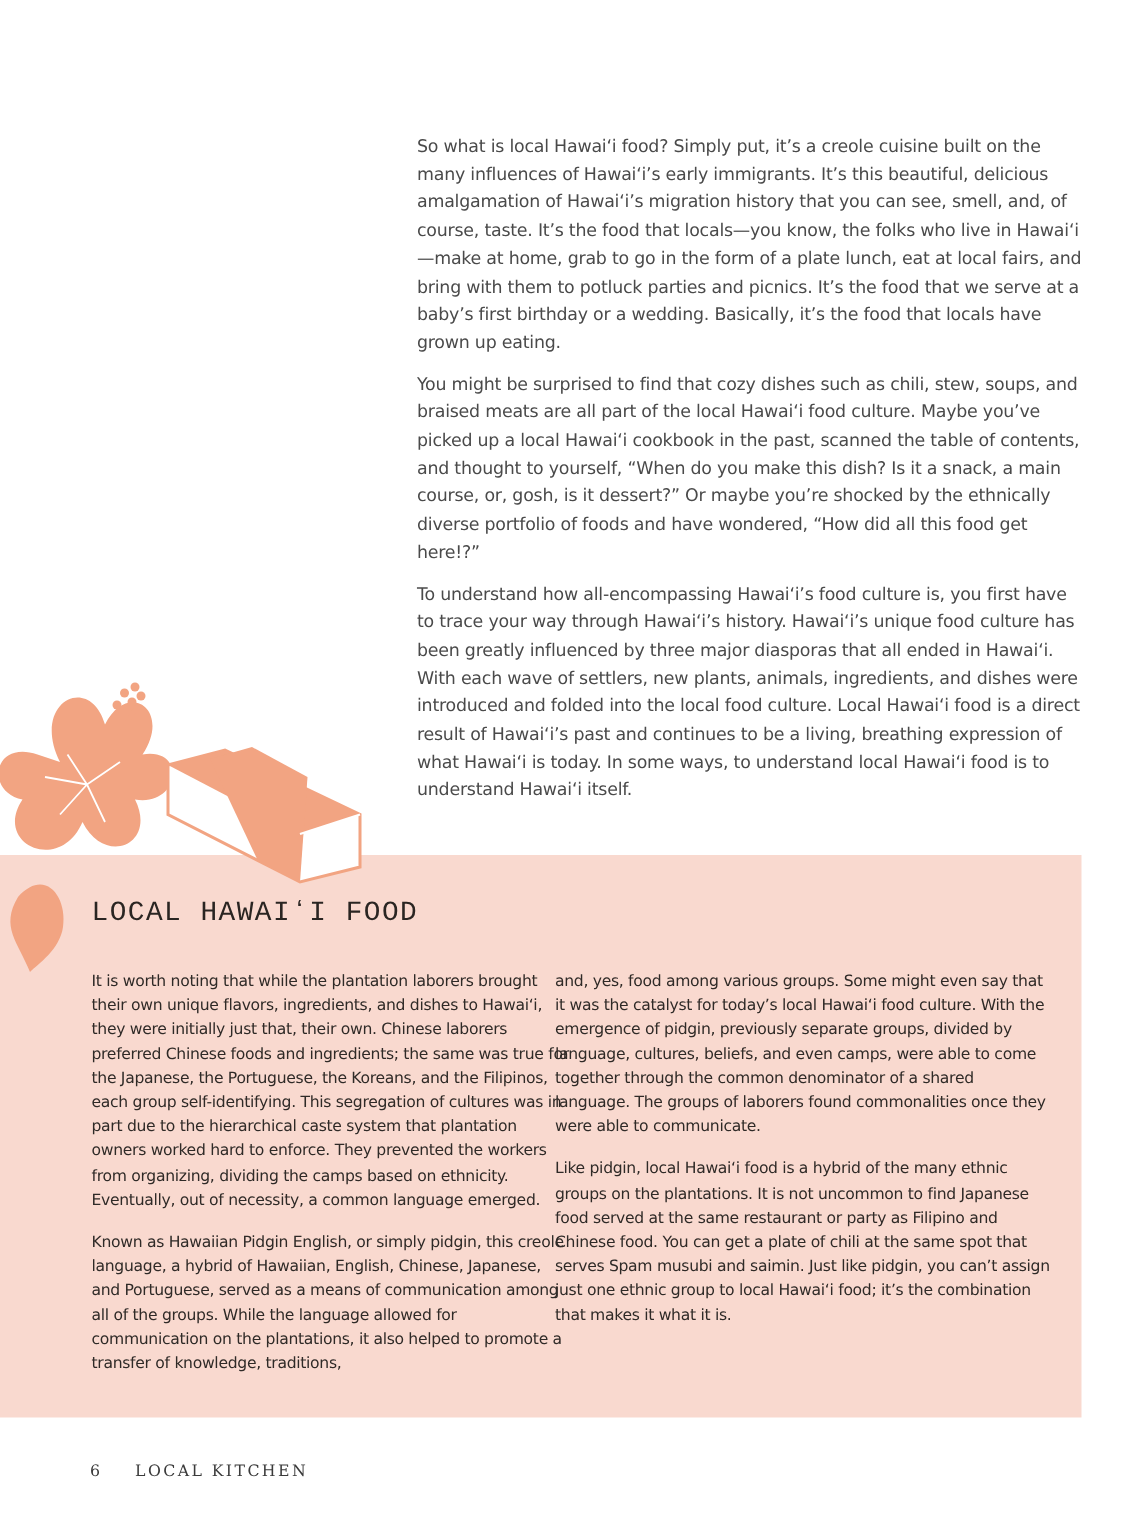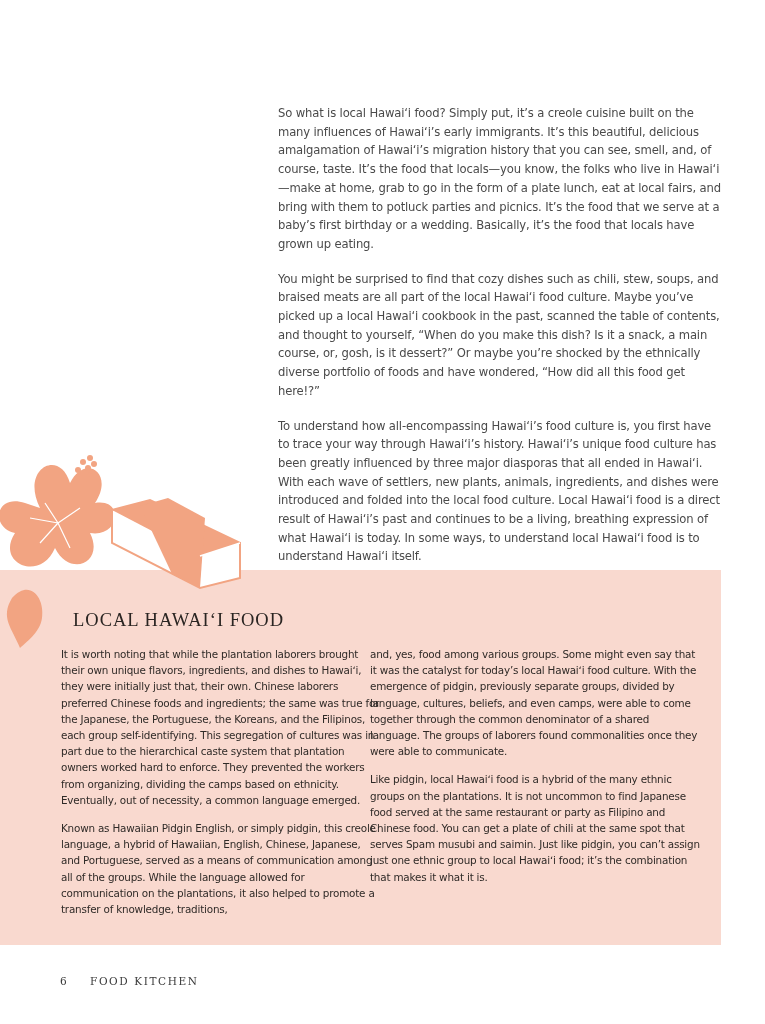--- a/index.html
+++ b/index.html
@@ -4,28 +4,28 @@
   <style>
     html, body { margin: 0; padding: 0; }
     body {
       width: 765px; height: 1024px; background: #ffffff; position: relative; overflow: hidden;
       font-family: "DejaVu Sans", sans-serif;
     }
     .main-col {
       position: absolute; left: 278px; top: 88px; width: 446px;
       color: #4a4a4a; font-size: 11.6px; line-height: 18.7px; letter-spacing: -0.15px;
     }
-    .main-col p { margin: 16px 0 9px 0; }
+    .main-col p { margin: 0 0 9px 0; }
     .sidebar-box {
       position: absolute; left: 0; top: 570px; width: 721px; height: 375px;
       background: #f9d9cf;
     }
     .sidebar-title {
-      position: absolute; left: 61px; top: 598px; margin: 12px;
-      font-family: Liberation Serif, serif; font-weight: normal; font-size: 18.5px;
+      position: absolute; left: 61px; top: 598px; margin: 0;
+      font-family: Liberation Mono, monospace; font-weight: normal; font-size: 18.5px;
       letter-spacing: 1px; color: #2a2522;
     }
     .sb-col {
       position: absolute; top: 634px; color: #2f2a27;
       font-size: 10.4px; line-height: 16.2px; letter-spacing: -0.2px;
     }
     .sb-col p { margin: 12px 0 8px 0; }
     .sb-left { left: 61px; width: 320px; }
     .sb-right { left: 370px; width: 330px; }
     .illus { position: absolute; left: 0; top: 448px; width: 260px; height: 210px; }
@@ -71,14 +71,14 @@
   <p>Known as Hawaiian Pidgin English, or simply pidgin, this creole language, a hybrid of Hawaiian, English, Chinese, Japanese, and Portuguese, served as a means of communication among all of the groups. While the language allowed for communication on the plantations, it also helped to promote a transfer of knowledge, traditions,</p>
 </div>
 
 <div class="sb-col sb-right">
   <p>and, yes, food among various groups. Some might even say that it was the catalyst for today’s local Hawaiʻi food culture. With the emergence of pidgin, previously separate groups, divided by language, cultures, beliefs, and even camps, were able to come together through the common denominator of a shared language. The groups of laborers found commonalities once they were able to communicate.</p>
   <p>Like pidgin, local Hawaiʻi food is a hybrid of the many ethnic groups on the plantations. It is not uncommon to find Japanese food served at the same restaurant or party as Filipino and Chinese food. You can get a plate of chili at the same spot that serves Spam musubi and saimin. Just like pidgin, you can’t assign just one ethnic group to local Hawaiʻi food; it’s the combination that makes it what it is.</p>
 </div>
 
 <div class="footer">
   <span class="pnum">6</span>
-  <span class="ptitle">FOOD KITCHEN</span>
+  <span class="ptitle">LOCAL KITCHEN</span>
 </div>
 
 </body></html>

